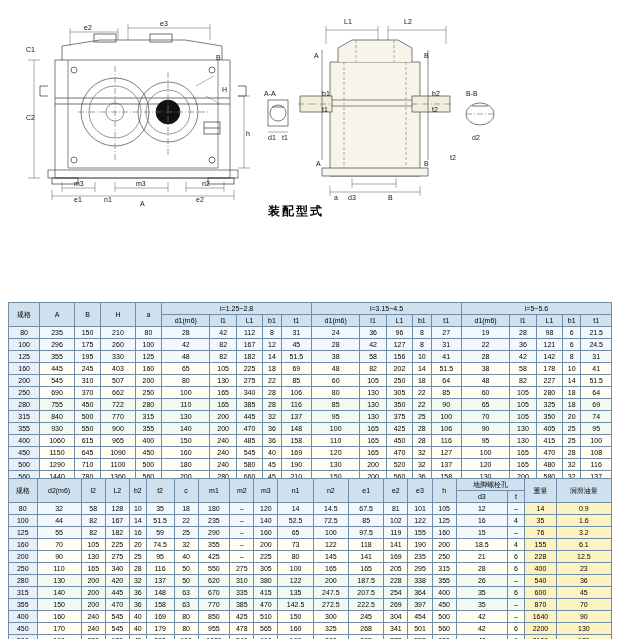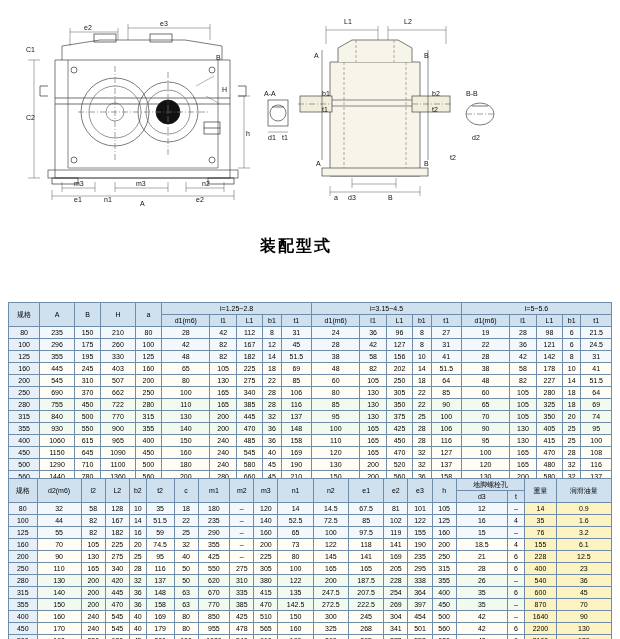--- a/index.html
+++ b/index.html
@@ -7,21 +7,21 @@
     width:620px;height:639px;background:#ffffff;
     font-family:"Liberation Sans", sans-serif;
     font-size:8px;color:#000;
     position:relative;overflow:hidden;
   }
   
   .drawing{position:relative;width:620px;height:222px;}
   .drawing svg{position:absolute;top:0;left:0;}
   .caption{
     position:absolute;left:236px;top:203px;width:120px;text-align:center;
-    font-size:16px;font-weight:bold;letter-spacing:2px;color:#000;margin-top:33px;
+    font-size:12px;font-weight:bold;letter-spacing:2px;color:#000;
   }
   
   .types{position:relative;width:620px;height:68px;}
   .type-cell{position:absolute;width:62px;text-align:center;}
   .type-label{font-size:10px;font-style:italic;color:#000;height:14px;line-height:14px;}
   .type-fig{width:54px;height:40px;margin:0 auto;position:relative;}
   .type-fig svg{position:absolute;top:0;left:0;}
   
   table{border-collapse:collapse;font-size:7px;}
   .tbl{position:absolute;left:8px;}

